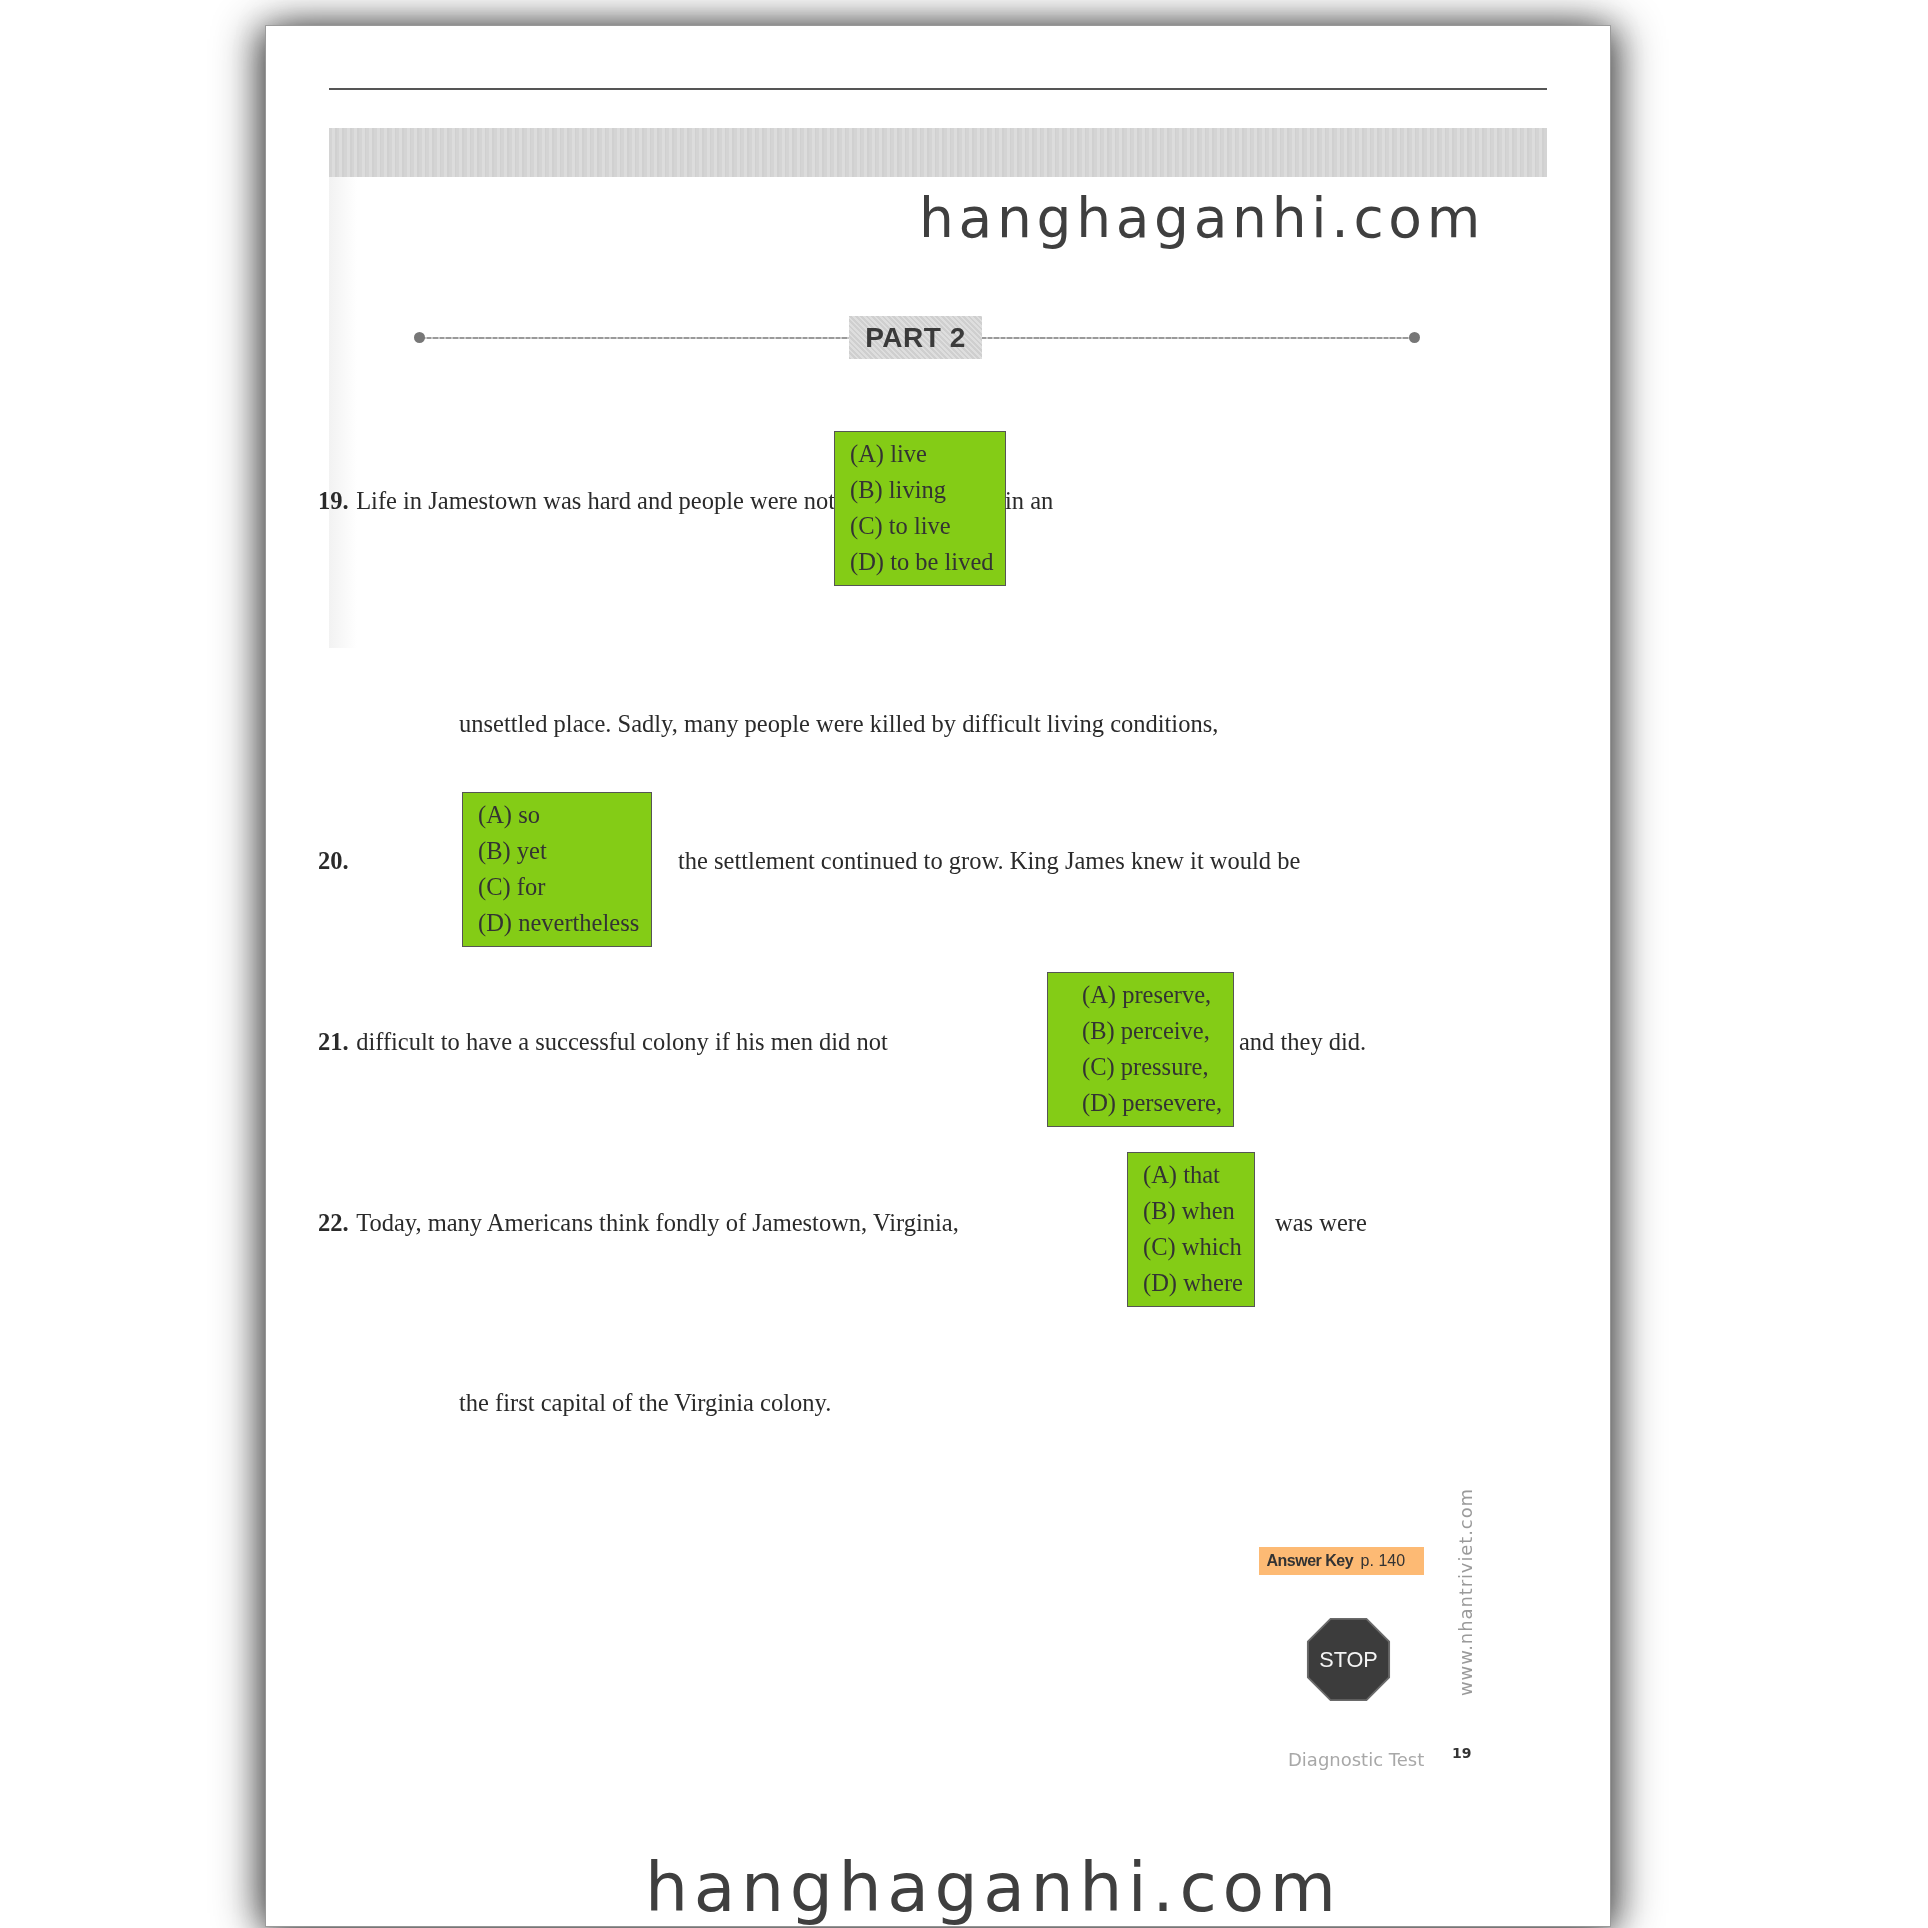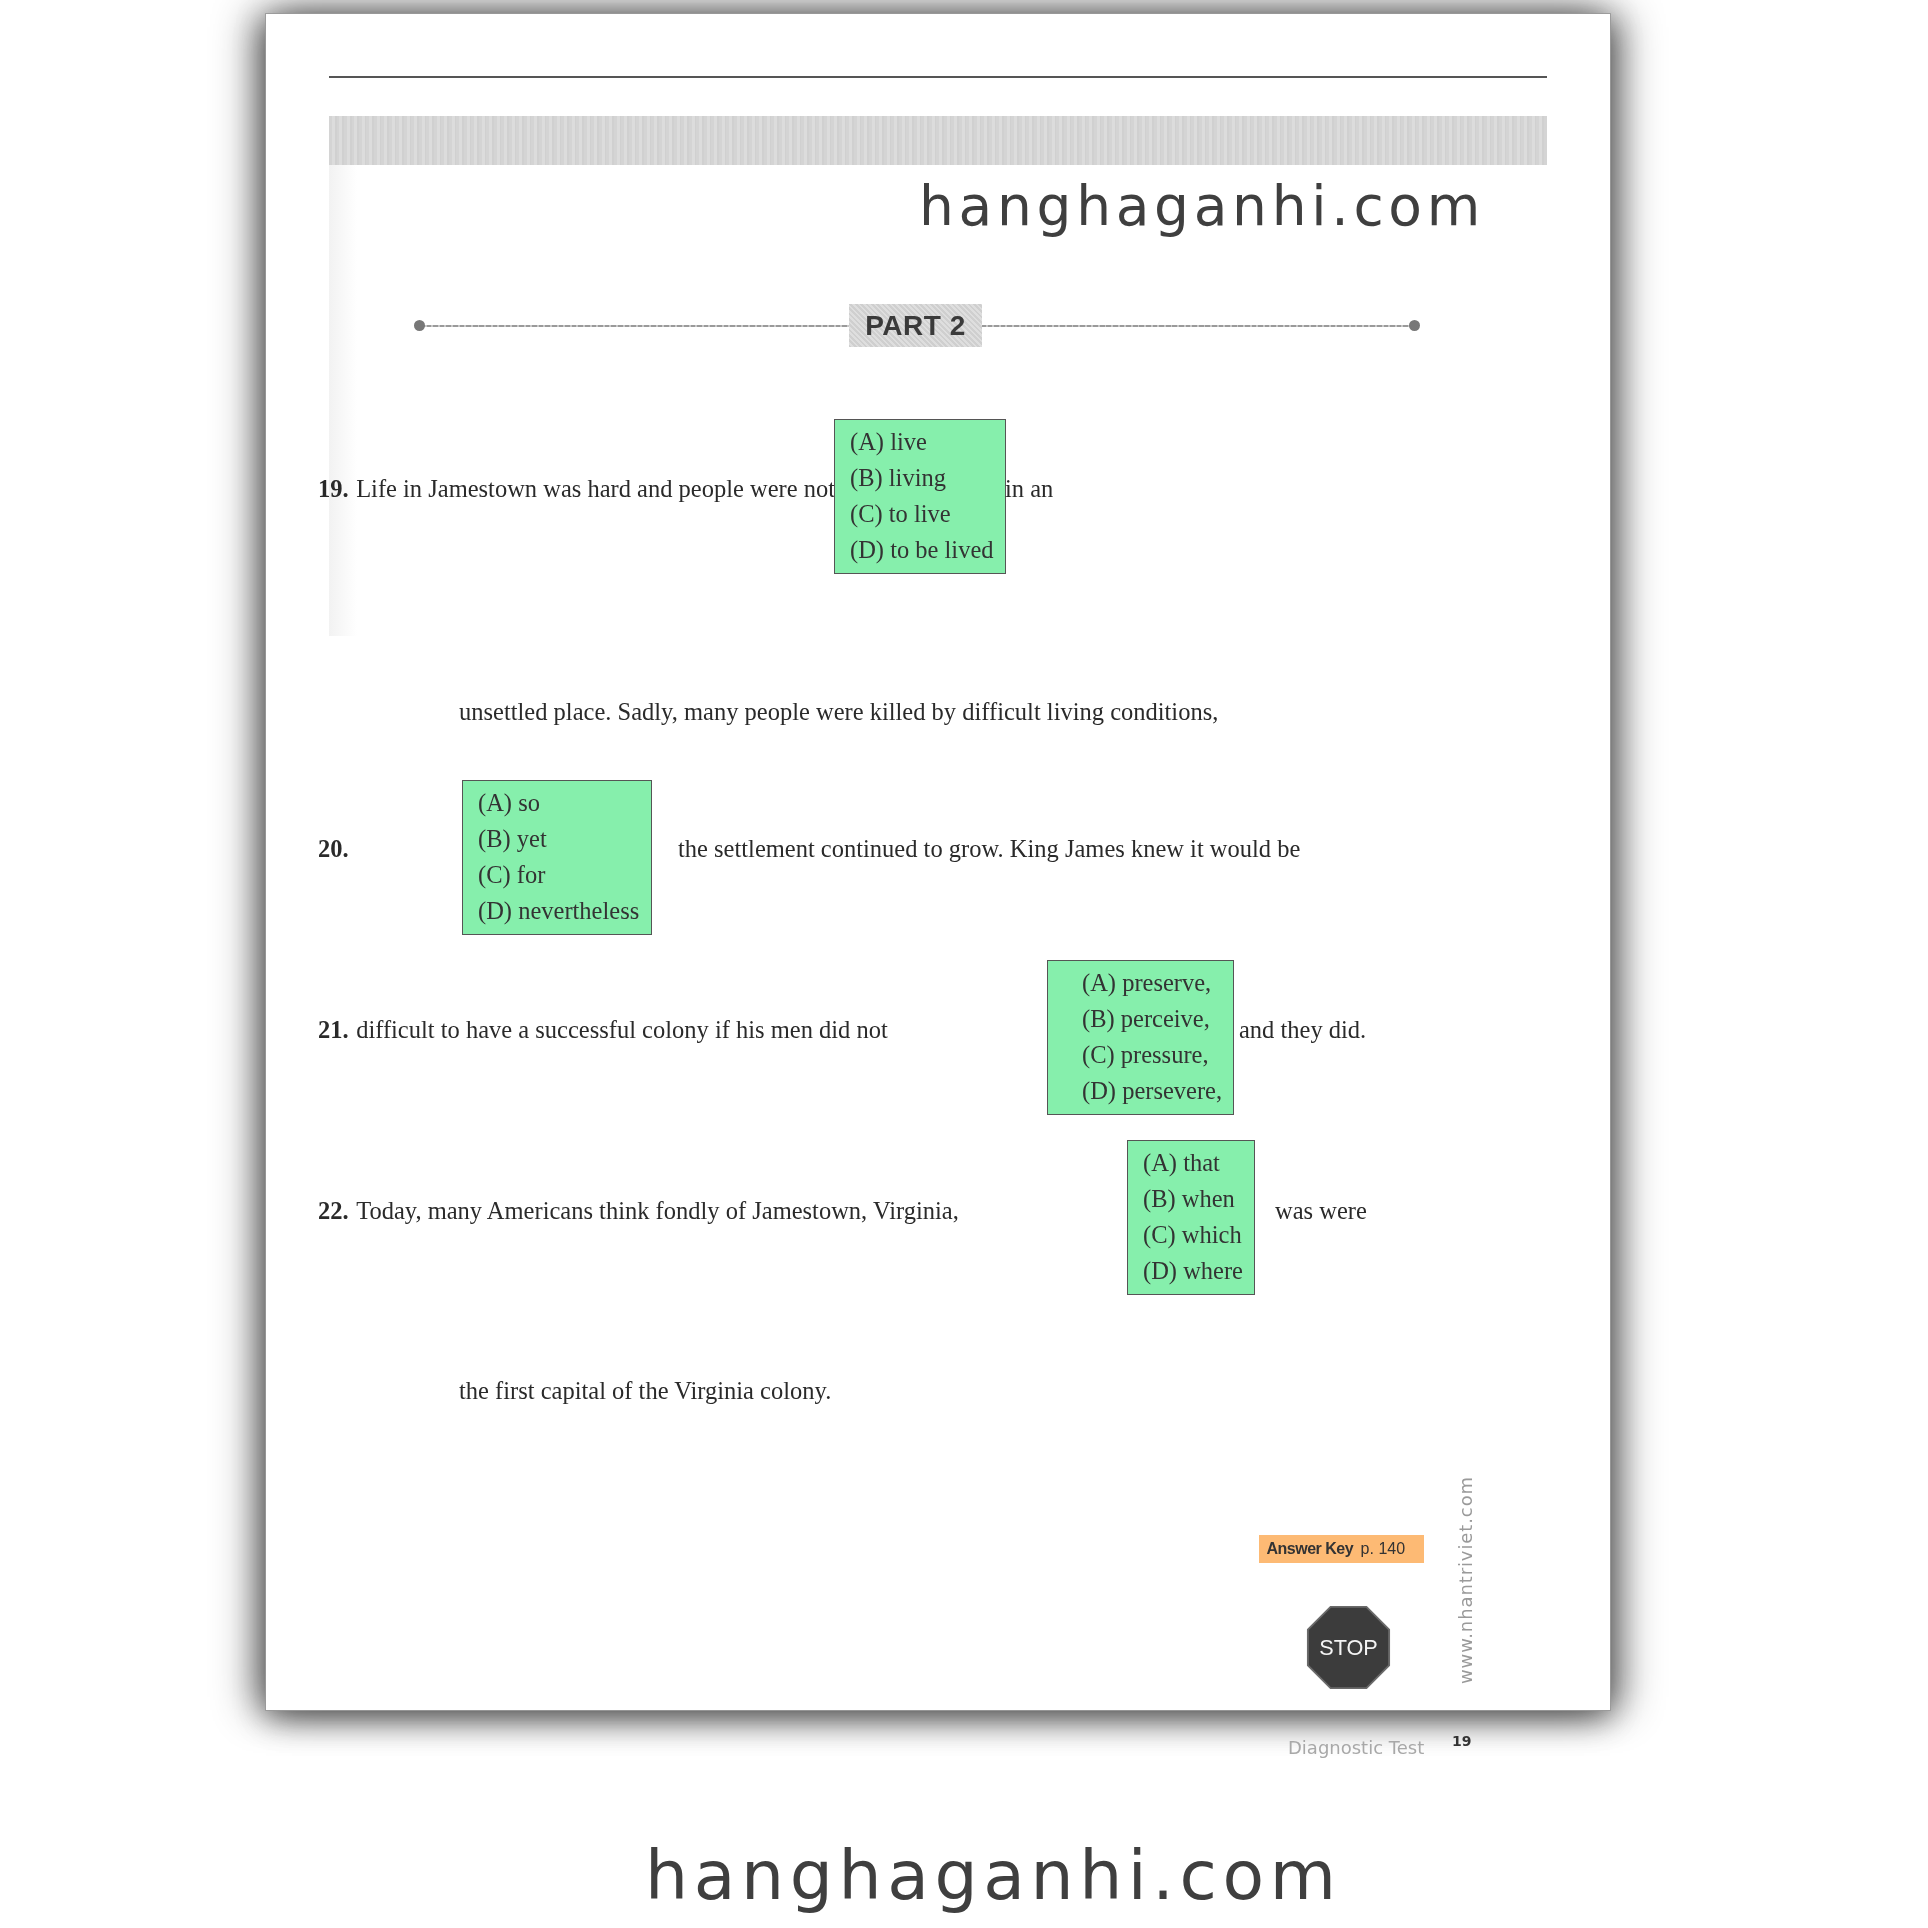--- a/index.html
+++ b/index.html
@@ -1,20 +1,20 @@
 <!DOCTYPE html>
 <html style="font-size:15px"><head>
 <meta charset="utf-8">
 <style>
   * { box-sizing: border-box; margin: 0; padding: 0; }
   html, body { width: 1928px; height: 1928px; background: #ffffff; overflow: hidden; }
   body { position: relative; font-family: "Liberation Serif", serif; color: #2b2b2b; }
 
   .page {
-    position: absolute; left: 266px; top: 14px; width: 1344px; height: 1696px;
+    position: absolute; left: 266px; top: 26px; width: 1344px; height: 1900px;
     background: #ffffff;
     box-shadow: 0 0 0 0.9px #9a9a9a, -13px 0 38px rgba(0,0,0,0.45), 13px 0 38px rgba(0,0,0,0.45), 0 9.4px 28px rgba(0,0,0,0.35);
   }
 
   .top-rule { position: absolute; left: 63px; top: 62px; width: 1218px; height: 1.9px; background: #555; }
   .header-band {
     position: absolute; left: 63px; top: 102px; width: 1218px; height: 49px;
     background: repeating-linear-gradient(90deg, #d4d4d4 0 2.8px, #dcdcdc 2.8px 5.6px, #d0d0d0 5.6px 7.5px);
   }
   .header-fade {
@@ -40,21 +40,21 @@
     background: repeating-linear-gradient(45deg, #cfcfcf 0 1.9px, #dedede 1.9px 3.8px);
     font-family: "Liberation Sans", sans-serif; font-weight: bold; font-size: 28px;
     color: #3a3a3a; text-align: center; line-height: 43px; letter-spacing: 0.5px;
   }
 
   .q-text { position: absolute; font-size: 24.5px; white-space: nowrap; color: #2a2a2a; }
   .q-num { font-weight: bold; margin-right: 7.5px; }
 
   .choice-box {
     position: absolute; border: 1.4px solid #555; padding: 3.8px 11.3px 5.6px 15px;
-    font-size: 24.5px; line-height: 36px; color: #333; background: #86efac;
+    font-size: 24.5px; line-height: 36px; color: #333; background: #84cc16;
   }
   .choice { display: block; white-space: nowrap; }
 
   .answer-key {
     position: absolute; left: 993px; top: 1521px; width: 165px; height: 28px;
     background: #fdba74; font-family: "Liberation Sans", sans-serif; font-size: 16px;
     line-height: 28px; padding-left: 7.5px; color: #333;
   }
   .answer-key b { font-weight: bold; letter-spacing: -0.5px; margin-right: 7.5px; }
 

